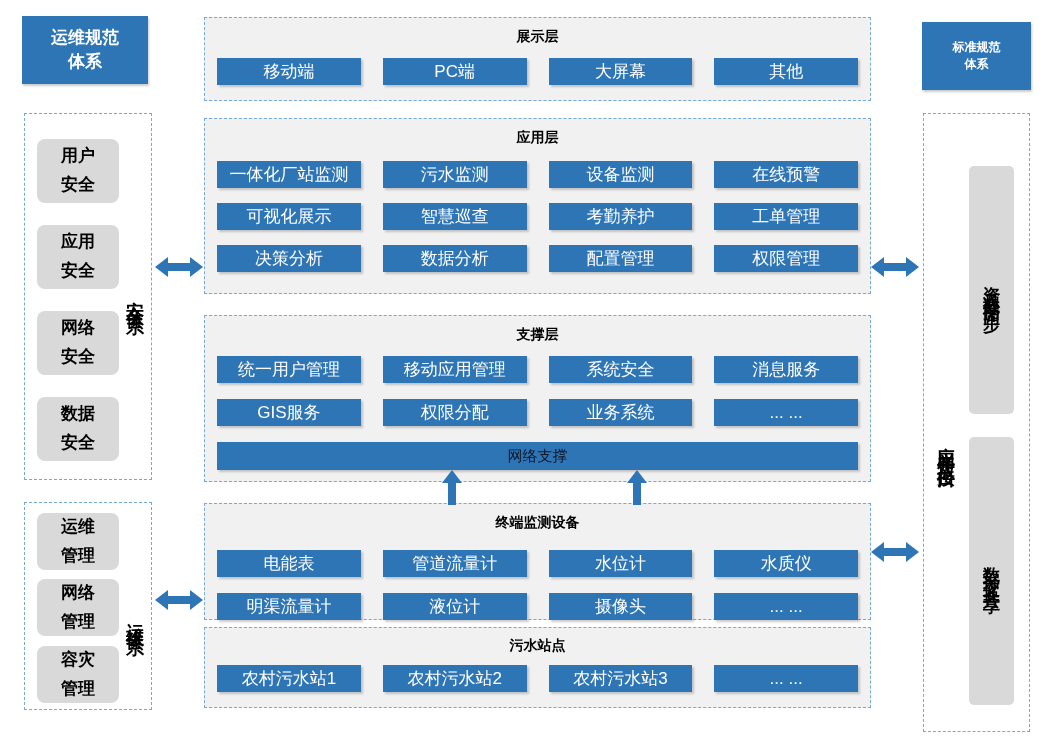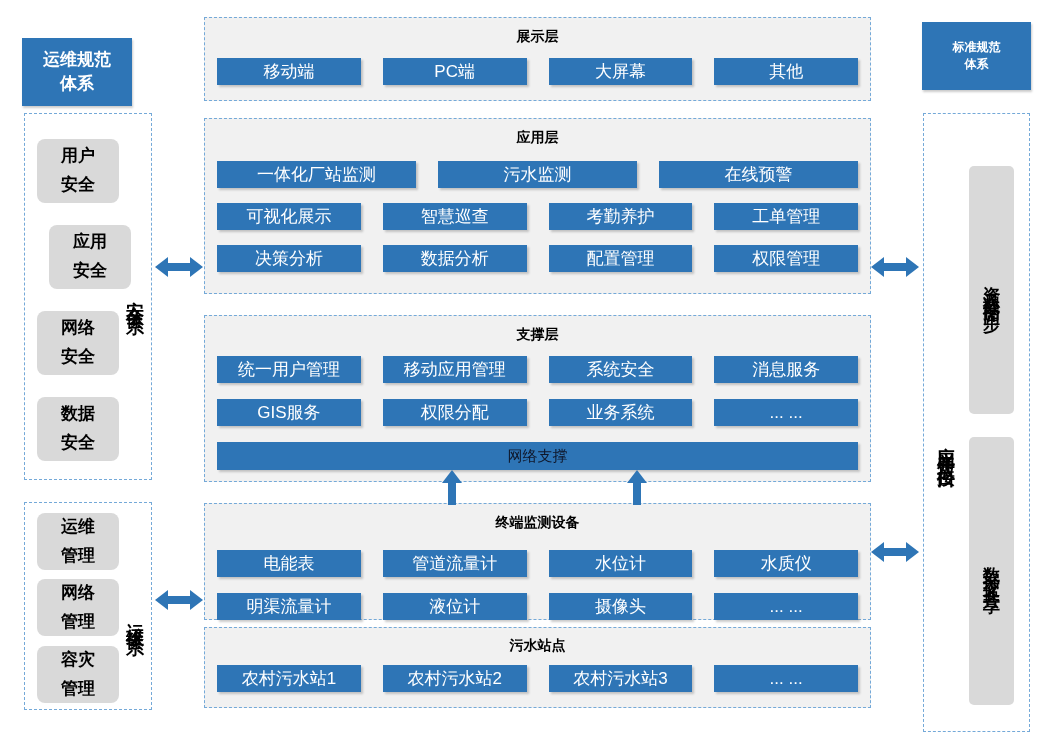--- a/index.html
+++ b/index.html
@@ -53,27 +53,27 @@
   .v-arrow .bar{position:absolute;top:11px;bottom:0;left:6px;width:8px;background:var(--primary-blue,#2E75B6);}
   .v-arrow::before{content:"";position:absolute;top:0;left:0;width:0;height:0;
        border-left:10px solid transparent;border-right:10px solid transparent;
        border-bottom:13px solid var(--primary-blue,#2E75B6);}
 </style>
 </head>
 <body>
 
 <div class="canvas">
 
-  <div class="title-box" style="left:22px;top:38px;width:110px;height:68px">运维规范
+  <div class="title-box" style="left:22px;top:16px;width:126px;height:68px">运维规范
 体系</div>
 
   <div class="panel" style="left:24px;top:113px;width:128px;height:367px">
     <div class="gray-box" style="left:12px;top:25px;width:82px;height:64px">用户
 安全</div>
-    <div class="gray-box" style="left:24px;top:111px;width:82px;height:64px">应用
+    <div class="gray-box" style="left:12px;top:111px;width:82px;height:64px">应用
 安全</div>
     <div class="gray-box" style="left:12px;top:197px;width:82px;height:64px">网络
 安全</div>
     <div class="gray-box" style="left:12px;top:283px;width:82px;height:64px">数据
 安全</div>
     <div class="v-label" style="right:4px;top:50%;transform:translateY(-50%)">安全体系</div>
   </div>
 
   <div class="panel" style="left:24px;top:502px;width:128px;height:208px">
     <div class="gray-box" style="left:12px;top:10px;width:82px;height:57px">运维
@@ -102,20 +102,21 @@
       <div class="btn">大屏幕</div>
       <div class="btn">其他</div>
     </div>
   </div>
 
   <div class="layer" style="top:118px;height:176px">
     <div class="layer-title">应用层</div>
     <div class="btn-row" style="margin-top:12px">
       <div class="btn">一体化厂站监测</div>
       <div class="btn">污水监测</div>
+      <div class="btn">设备监测</div>
       <div class="btn">在线预警</div>
     </div>
     <div class="btn-row" style="margin-top:15px">
       <div class="btn">可视化展示</div>
       <div class="btn">智慧巡查</div>
       <div class="btn">考勤养护</div>
       <div class="btn">工单管理</div>
     </div>
     <div class="btn-row" style="margin-top:15px">
       <div class="btn">决策分析</div>

